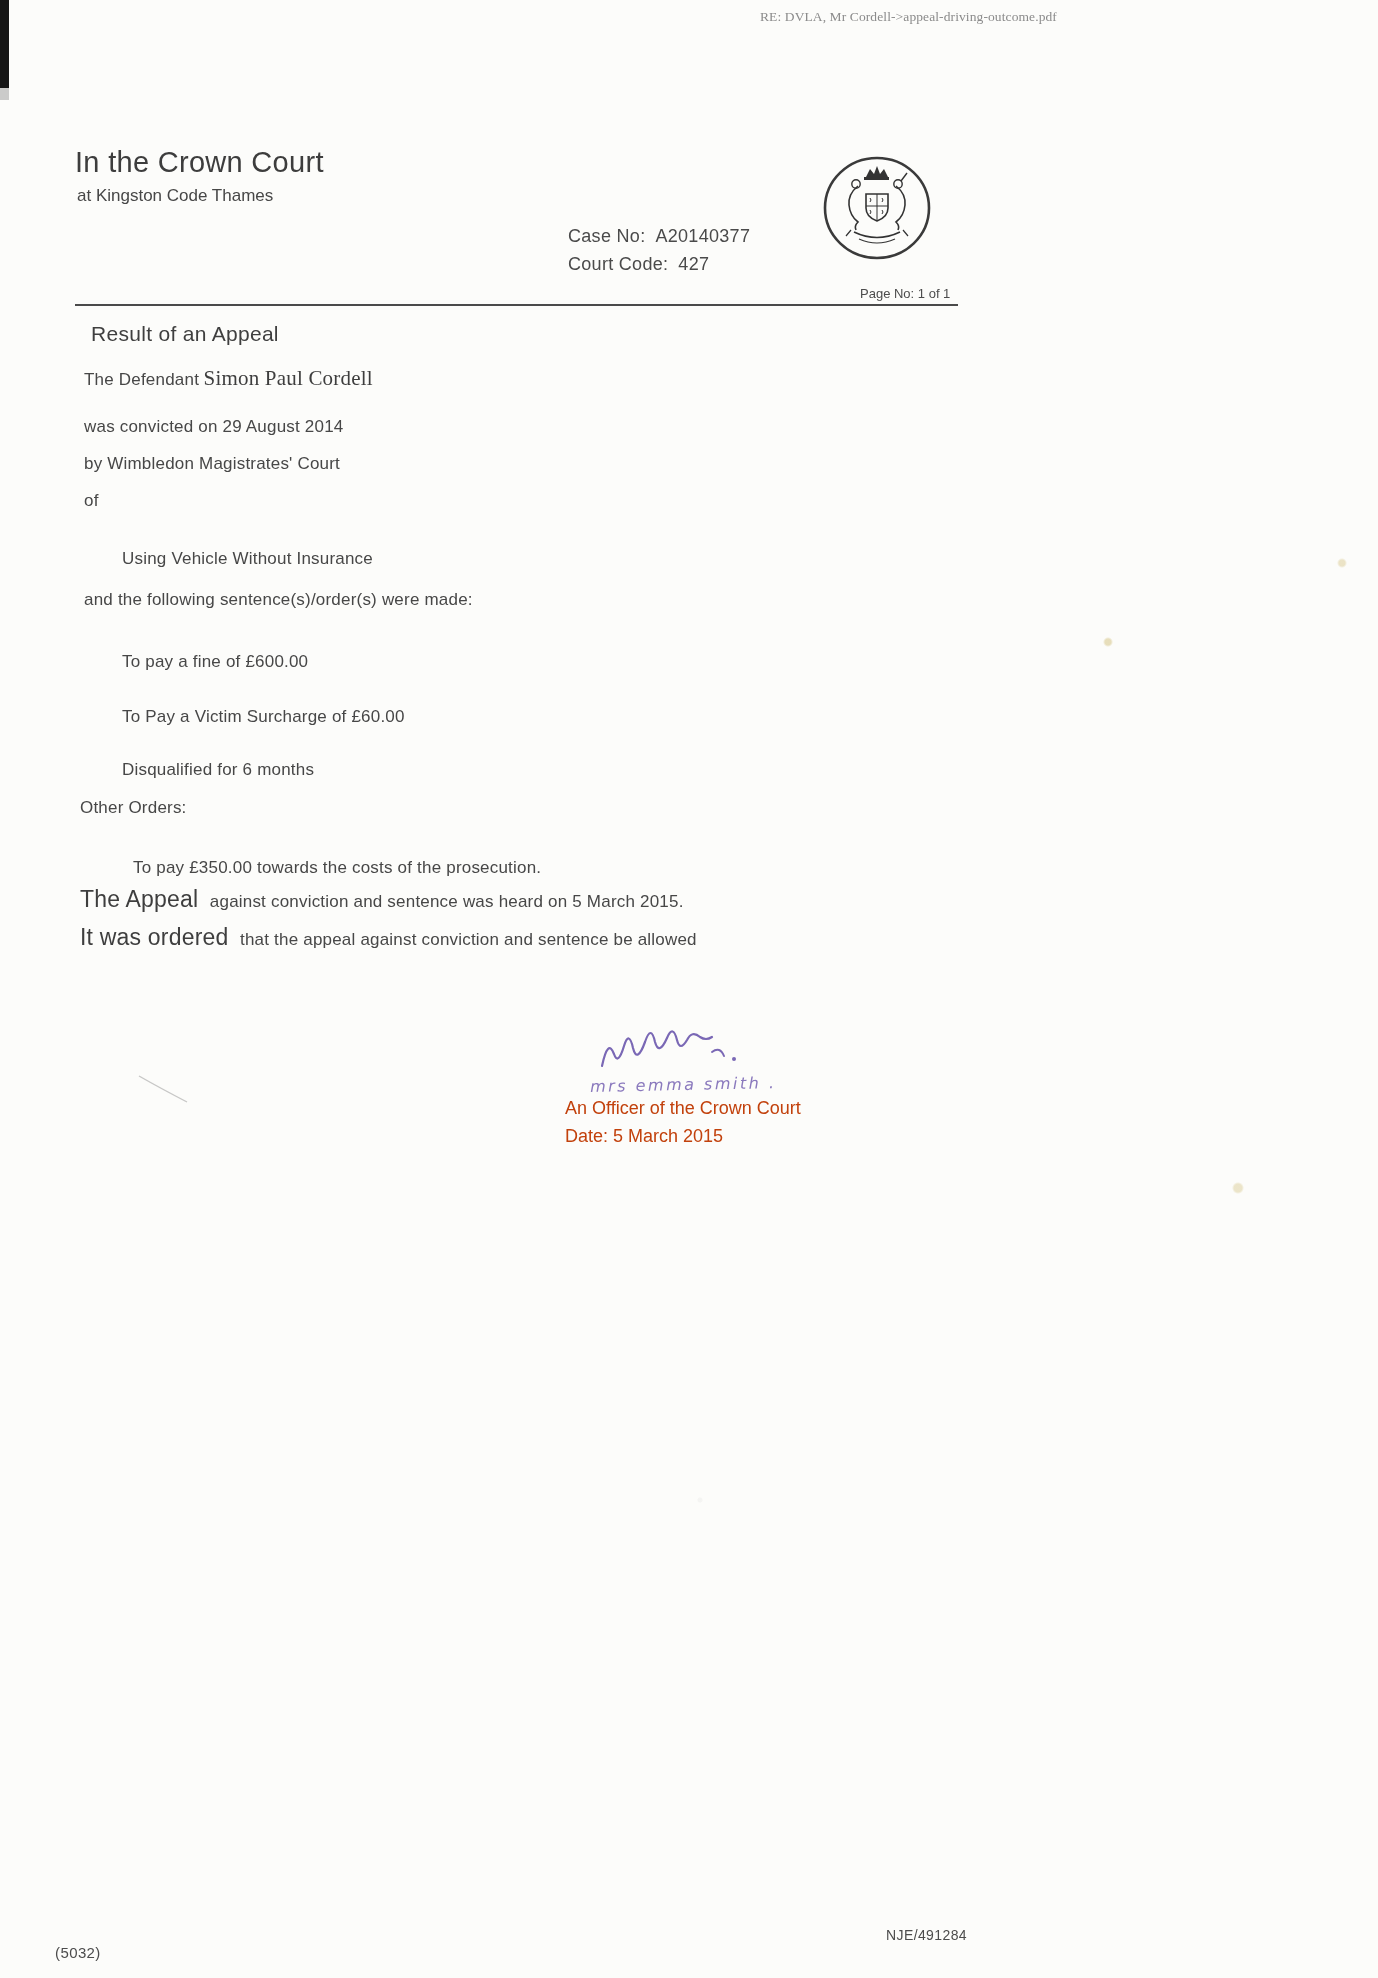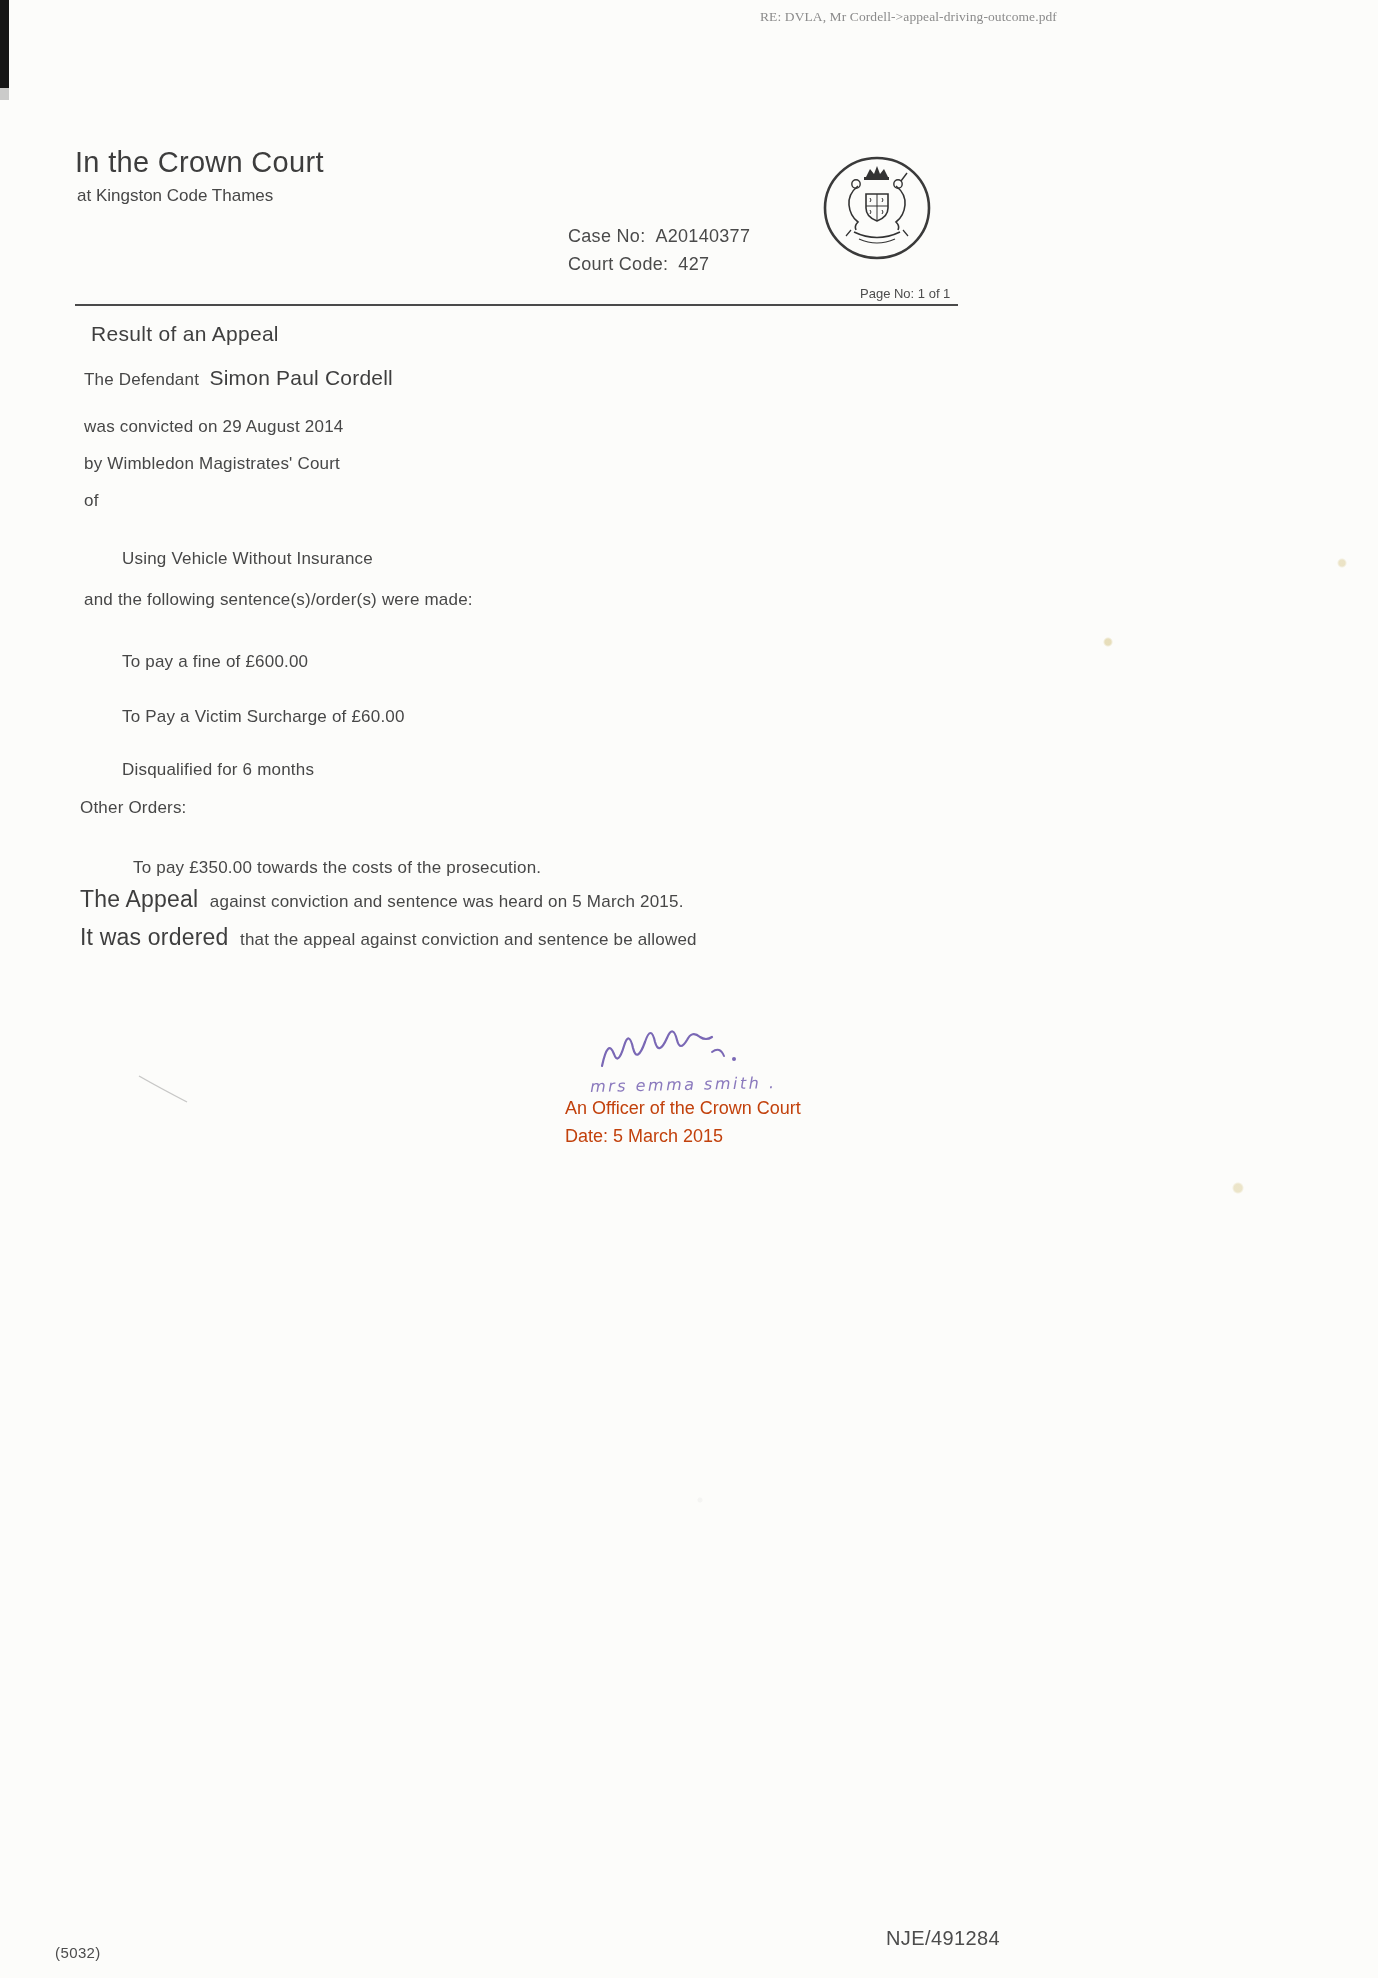--- a/index.html
+++ b/index.html
@@ -71,21 +71,21 @@
   <path d="M33 80 l-5 6 M85 80 l5 6" stroke="#333" stroke-width="1.2"></path>
 </svg>
 
 <div class="abs page-no" style="left:860px;top:286px;">Page No: 1 of 1</div>
 <div class="abs rule" style="left:75px;top:304px;width:883px;"></div>
 
 <div class="abs doc-title" style="left:91px;top:322px;width:883px;">Result of an Appeal</div>
 
 <div class="abs" style="left:84px;top:366px;">
   <span class="body-text">The Defendant</span>
-  <span class="defendant-name" style="margin-left:6px;">Simon Paul Cordell</span>
+  <span class="defendant-name" style="font-family:Liberation Serif, serif;">Simon Paul Cordell</span>
 </div>
 
 <div class="abs body-text" style="left:84px;top:417px;">was convicted on 29 August 2014</div>
 <div class="abs body-text" style="left:84px;top:454px;">by Wimbledon Magistrates' Court</div>
 <div class="abs body-text" style="left:84px;top:491px;">of</div>
 
 <div class="abs body-text" style="left:122px;top:549px;">Using Vehicle Without Insurance</div>
 <div class="abs body-text" style="left:84px;top:590px;">and the following sentence(s)/order(s) were made:</div>
 
 <div class="abs body-text" style="left:122px;top:652px;">To pay a fine of £600.00</div>
@@ -112,13 +112,13 @@
 <svg class="abs" style="left:596px;top:1026px;" width="145" height="54" viewBox="0 0 145 54">
   <path d="M6 40 q6 -28 12 -12 q4 12 10 -8 q5 -16 9 2 q4 16 12 -6 q6 -18 10 0 q4 14 12 -4 q6 -14 10 2 q3 12 10 0 q5 -10 13 -3 q6 4 12 0" fill="none" stroke="#7a68b5" stroke-width="2.2" stroke-linecap="round"></path>
   <path d="M116 26 q8 -6 12 4" fill="none" stroke="#7a68b5" stroke-width="2" stroke-linecap="round"></path>
   <circle cx="138" cy="33" r="2" fill="#7a68b5"></circle>
 </svg>
 <div class="abs handwritten" style="left:590px;top:1075px;">mrs emma smith .</div>
 <div class="abs sig-officer" style="left:565px;top:1098px;">An Officer of the Crown Court</div>
 <div class="abs sig-officer" style="left:565px;top:1126px;">Date: 5 March 2015</div>
 
 <div class="abs footer-text" style="left:55px;top:1944px;">(5032)</div>
-<div class="abs footer-text" style="left:886px;top:1927px;font-size:20px;">NJE/491284</div>
+<div class="abs footer-text" style="left:886px;top:1927px;font-size:14px;">NJE/491284</div>
 
 </body></html>

